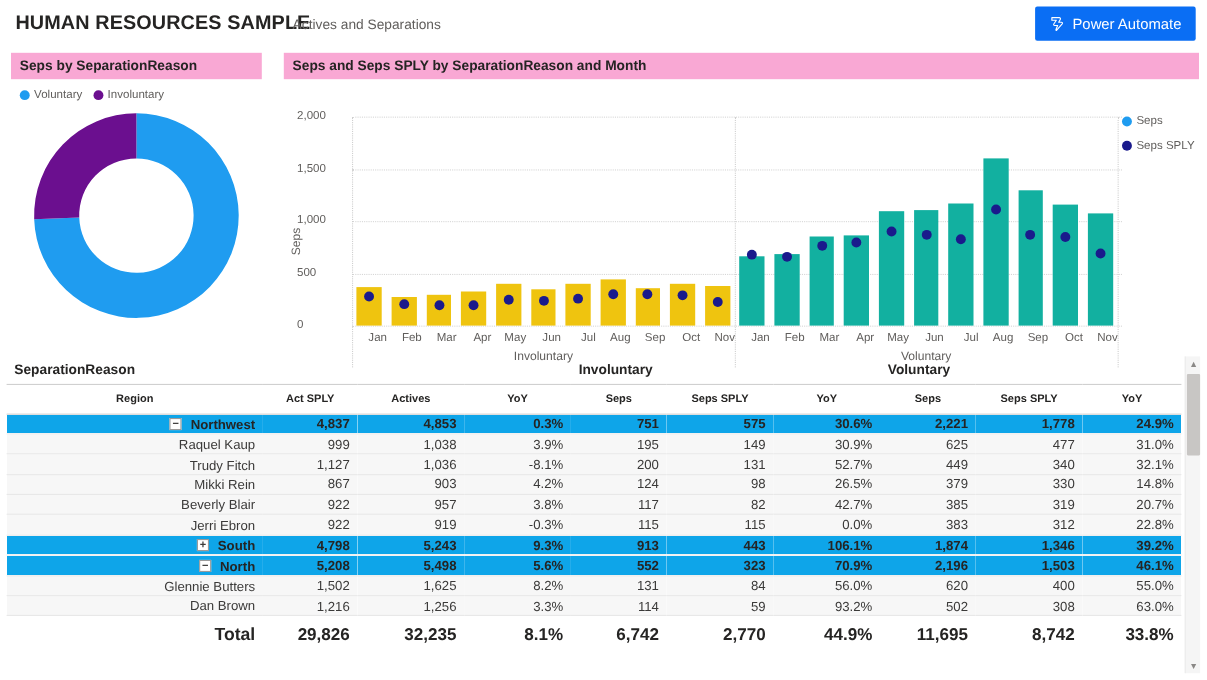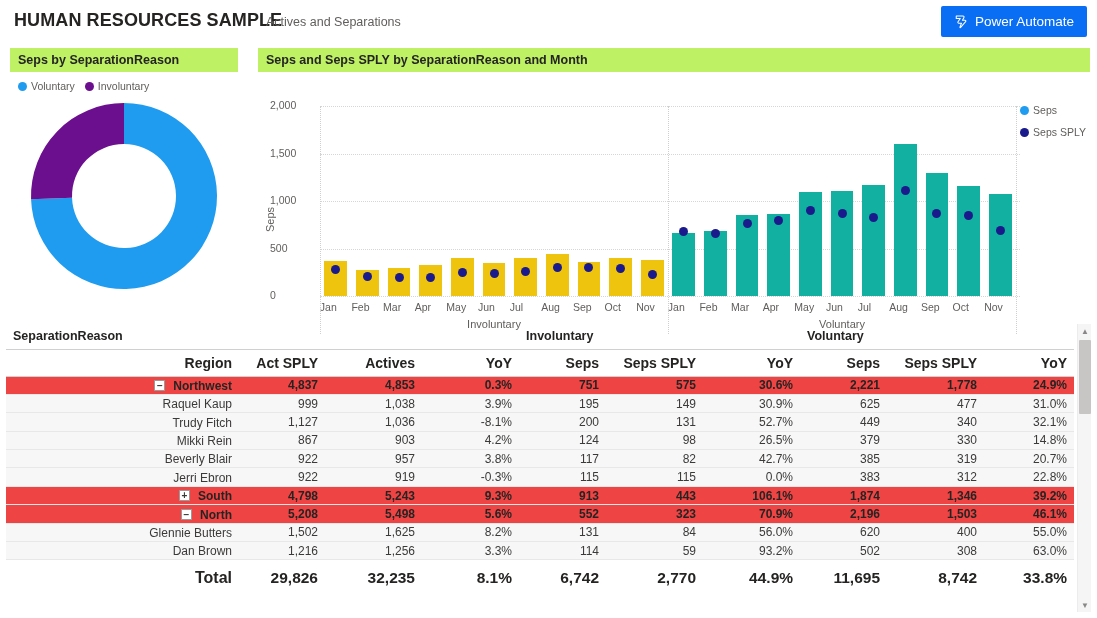--- a/index.html
+++ b/index.html
@@ -27,21 +27,21 @@
     position: absolute; left: 941px; top: 6px; width: 146px; height: 31px;
     background: #0a6ef4; color: #fff; border: none; border-radius: 2px;
     display: flex; align-items: center; justify-content: center; gap: 6px;
     font-family: "Liberation Sans", sans-serif; font-size: 13.5px; cursor: pointer;
   }
   #power-automate-btn .pa-label { color:#fff; font-size:13.5px; }
 
   
   #donut-card { position: absolute; left: 10px; top: 48px; width: 228px; height: 262px; }
   .card-title-bar {
-    background: #bef264; height: 24px; display: flex; align-items: center;
+    background: #f9a8d4; height: 24px; display: flex; align-items: center;
     padding-left: 8px;
   }
   .card-title { font-size: 12.5px; font-weight: bold; color: #252423; }
   #donut-legend { display: flex; align-items: center; gap: 10px; margin: 8px 0 0 8px; }
   .legend-item { display: flex; align-items: center; gap: 4px; }
   .legend-dot { width: 9px; height: 9px; border-radius: 50%; display: inline-block; }
   .legend-text { font-size: 10.5px; color: #605E5C; }
   #donut-wrap { position: relative; margin-top: 6px; display:flex; justify-content:center; }
   #donut-svg { display: block; }
 
@@ -56,21 +56,21 @@
   .y-tick {
     position: absolute; width: 44px; 
     font-size: 10.5px; color: #605E5C;
   }
   .gridline {
     position: absolute; height: 0; border-top: 1px dotted #d6d6d6;
   }
   .bar { position: absolute; }
   .marker { position: absolute; width: 9px; height: 9px; border-radius: 50%; }
   .month-label {
-    position: absolute; font-size: 10.5px; color: #605E5C; text-align: left;
+    position: absolute; font-size: 10.5px; color: #605E5C; text-align: right;
     white-space: nowrap;
   }
   .group-label {
     position: absolute; font-size: 11px; color: #605E5C; text-align: center;
     white-space: nowrap;
   }
   .sep-line { position: absolute; border-left: 1px dotted #cfcfcf; }
   #bar-legend { position: absolute; right: 4px; top: 32px; }
   #bar-legend .legend-item { margin-bottom: 10px; }
 
@@ -81,26 +81,26 @@
     font-size: 12px; color: #252423;
   }
   table.matrix-table td, table.matrix-table th {
     padding: 0 7px; height: 18.4px; border: none;
     border-bottom: 1px solid #e8e8e8;
     overflow: hidden; white-space: nowrap;
     font-weight: normal; text-align: right;
   }
   tr.hdr-group td { height: 25px; font-weight: bold; font-size: 12.5px; text-align: left;
                     border-bottom: 1px solid #d0d0d0; vertical-align: middle; margin-top: 35px; }
-  tr.hdr-cols td { height: 27px; font-weight: bold; font-size: 14px; text-align: right;
+  tr.hdr-cols td { height: 27px; font-weight: bold; font-size: 10px; text-align: center;
                    border-bottom: 1px solid #d0d0d0; vertical-align: middle; }
   td.colhead-num { text-align: left; }
   td.sep-left { border-left: 1px solid #e0e0e0; }
   td.lbl { text-align: left; }
-  tr.lvl0 td { font-weight: bold; background: #ef4444; }
+  tr.lvl0 td { font-weight: bold; background: #0ea5e9; }
   tr.lvl1 td { background: #f7f7f7; color: #3b3a39; }
   tr.total td {
     font-weight: bold; font-size: 15.5px; height: 36px;
     border-bottom: none; border-top: 1px solid #d0d0d0; background: #fff;
   }
   tr.total td.lbl { font-size: 16px; padding-left: 26px; }
   .expander {
     display: inline-block; width: 11px; height: 11px; line-height: 9px;
     border: 1px solid #9a9a9a; text-align: center; font-size: 10px;
     color: #3b3a39; margin-right: 8px; vertical-align: middle;

